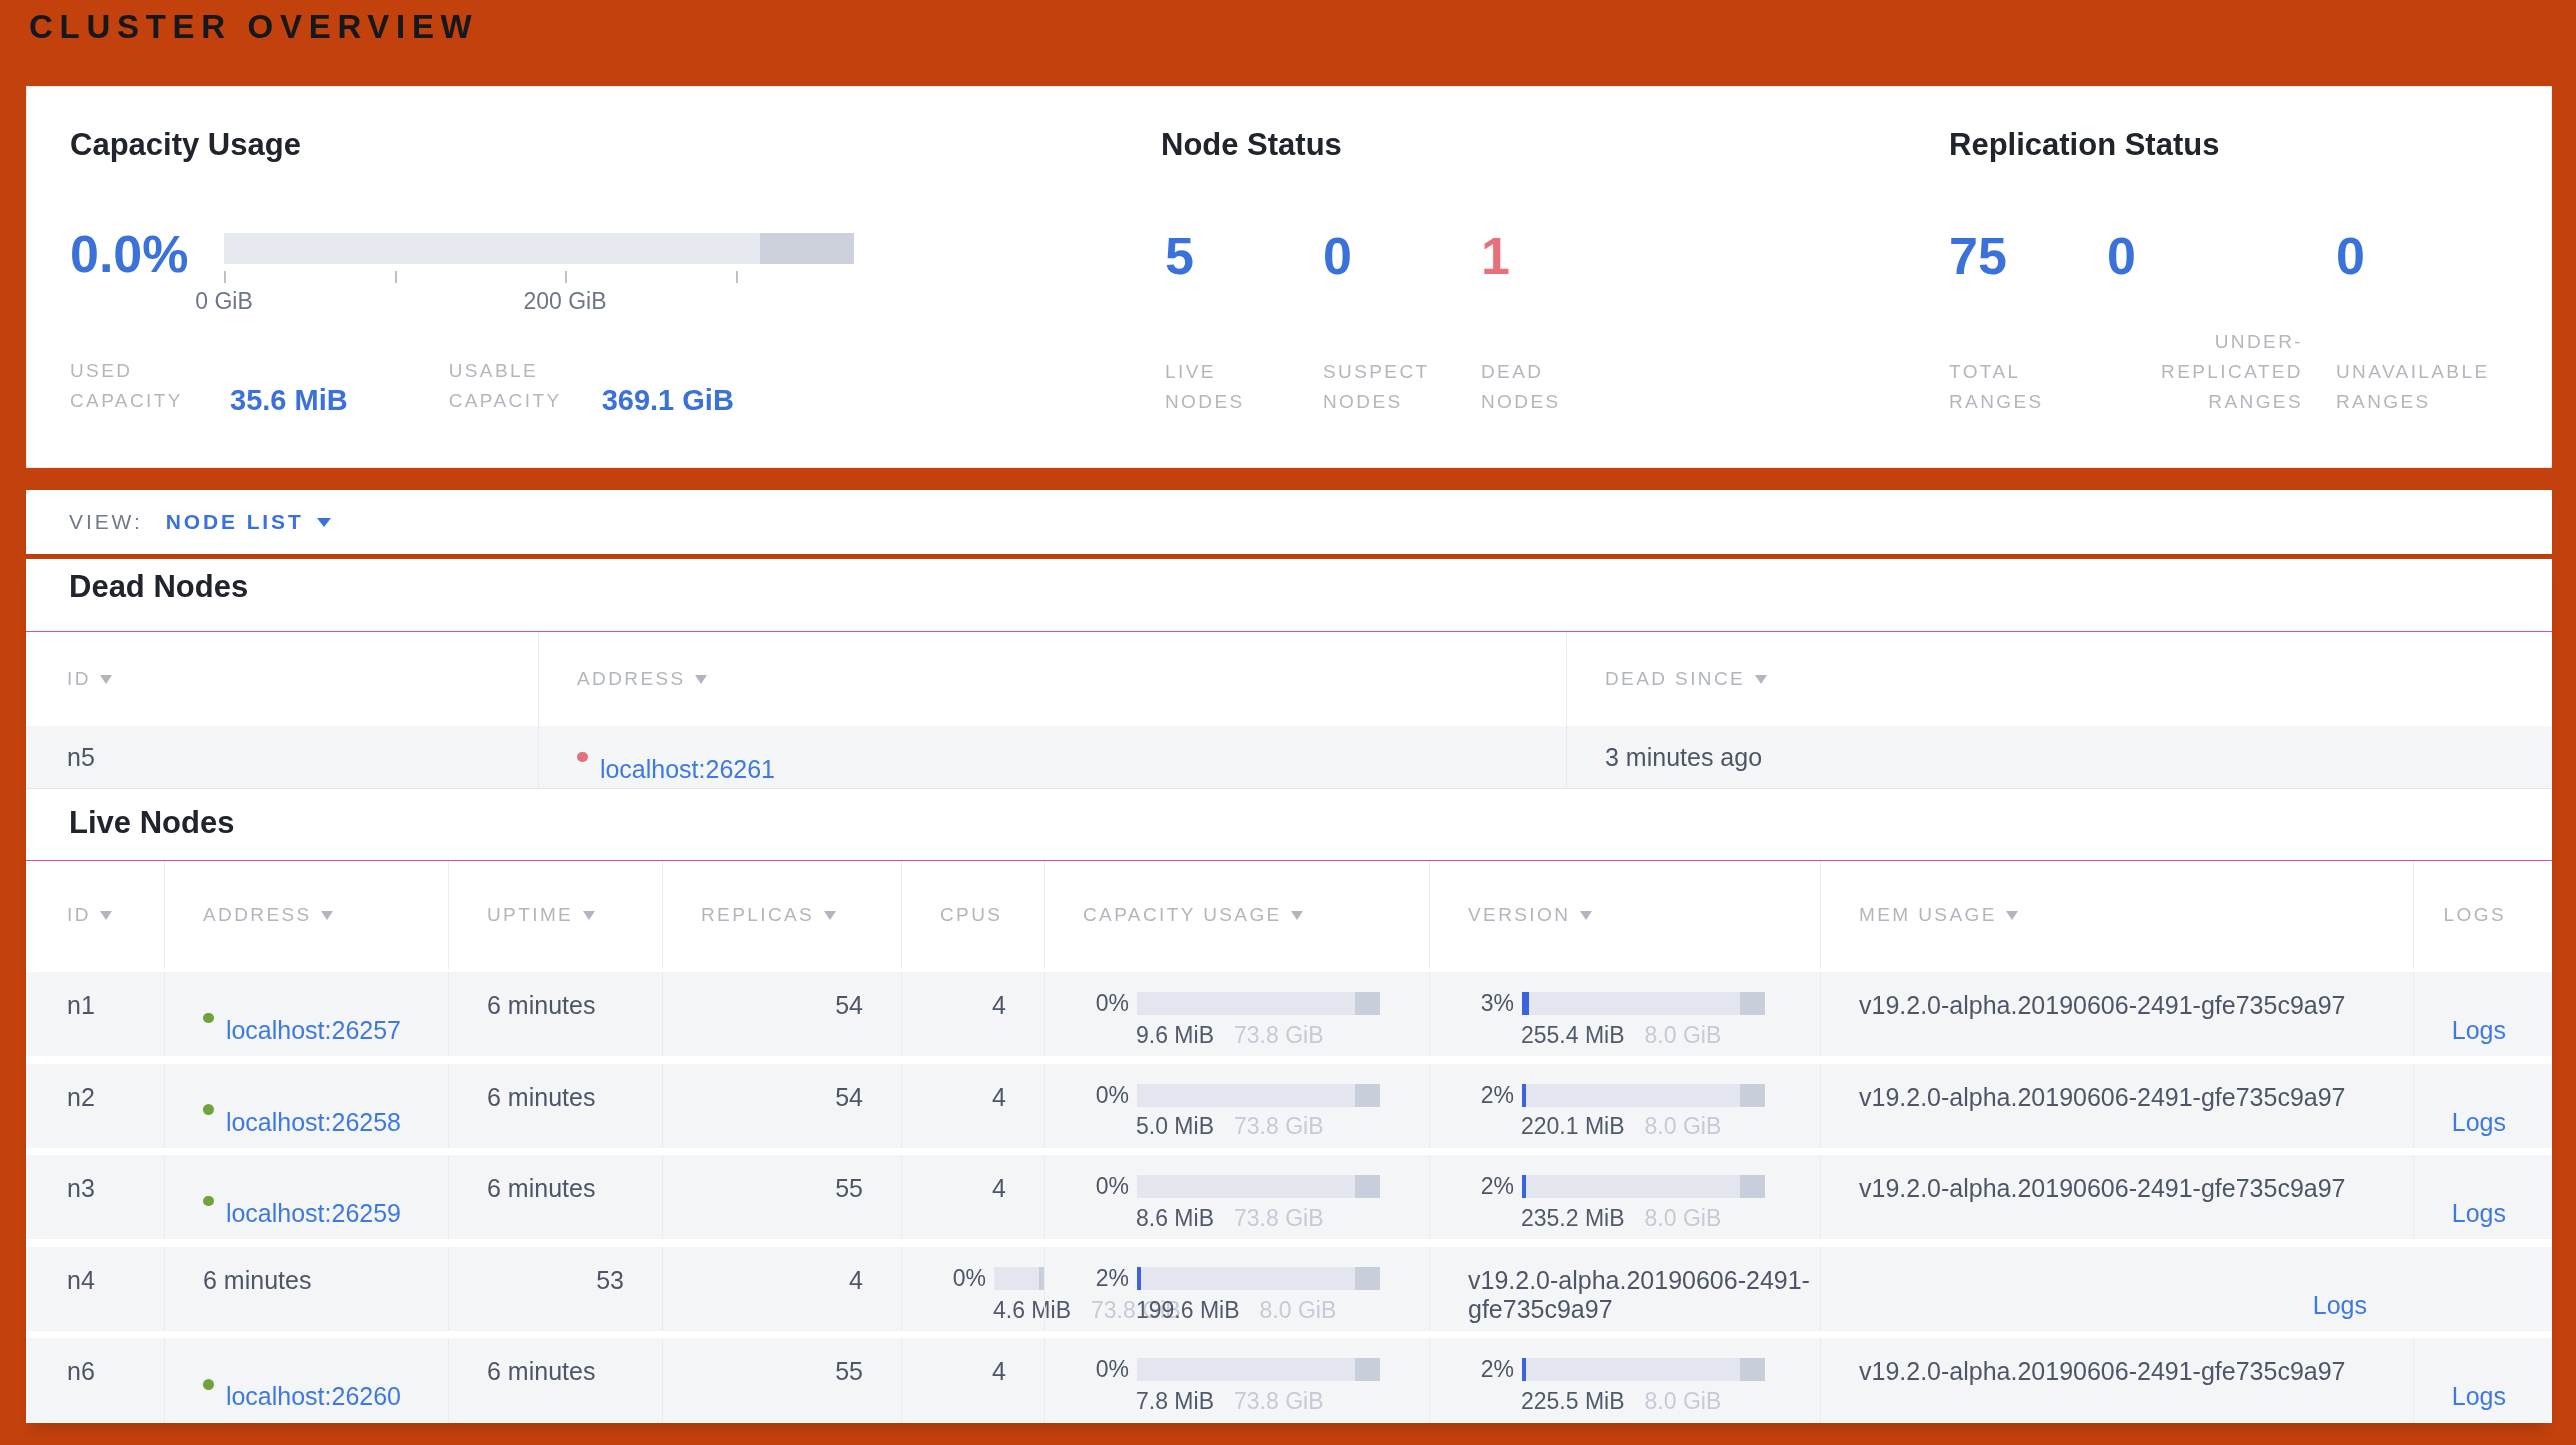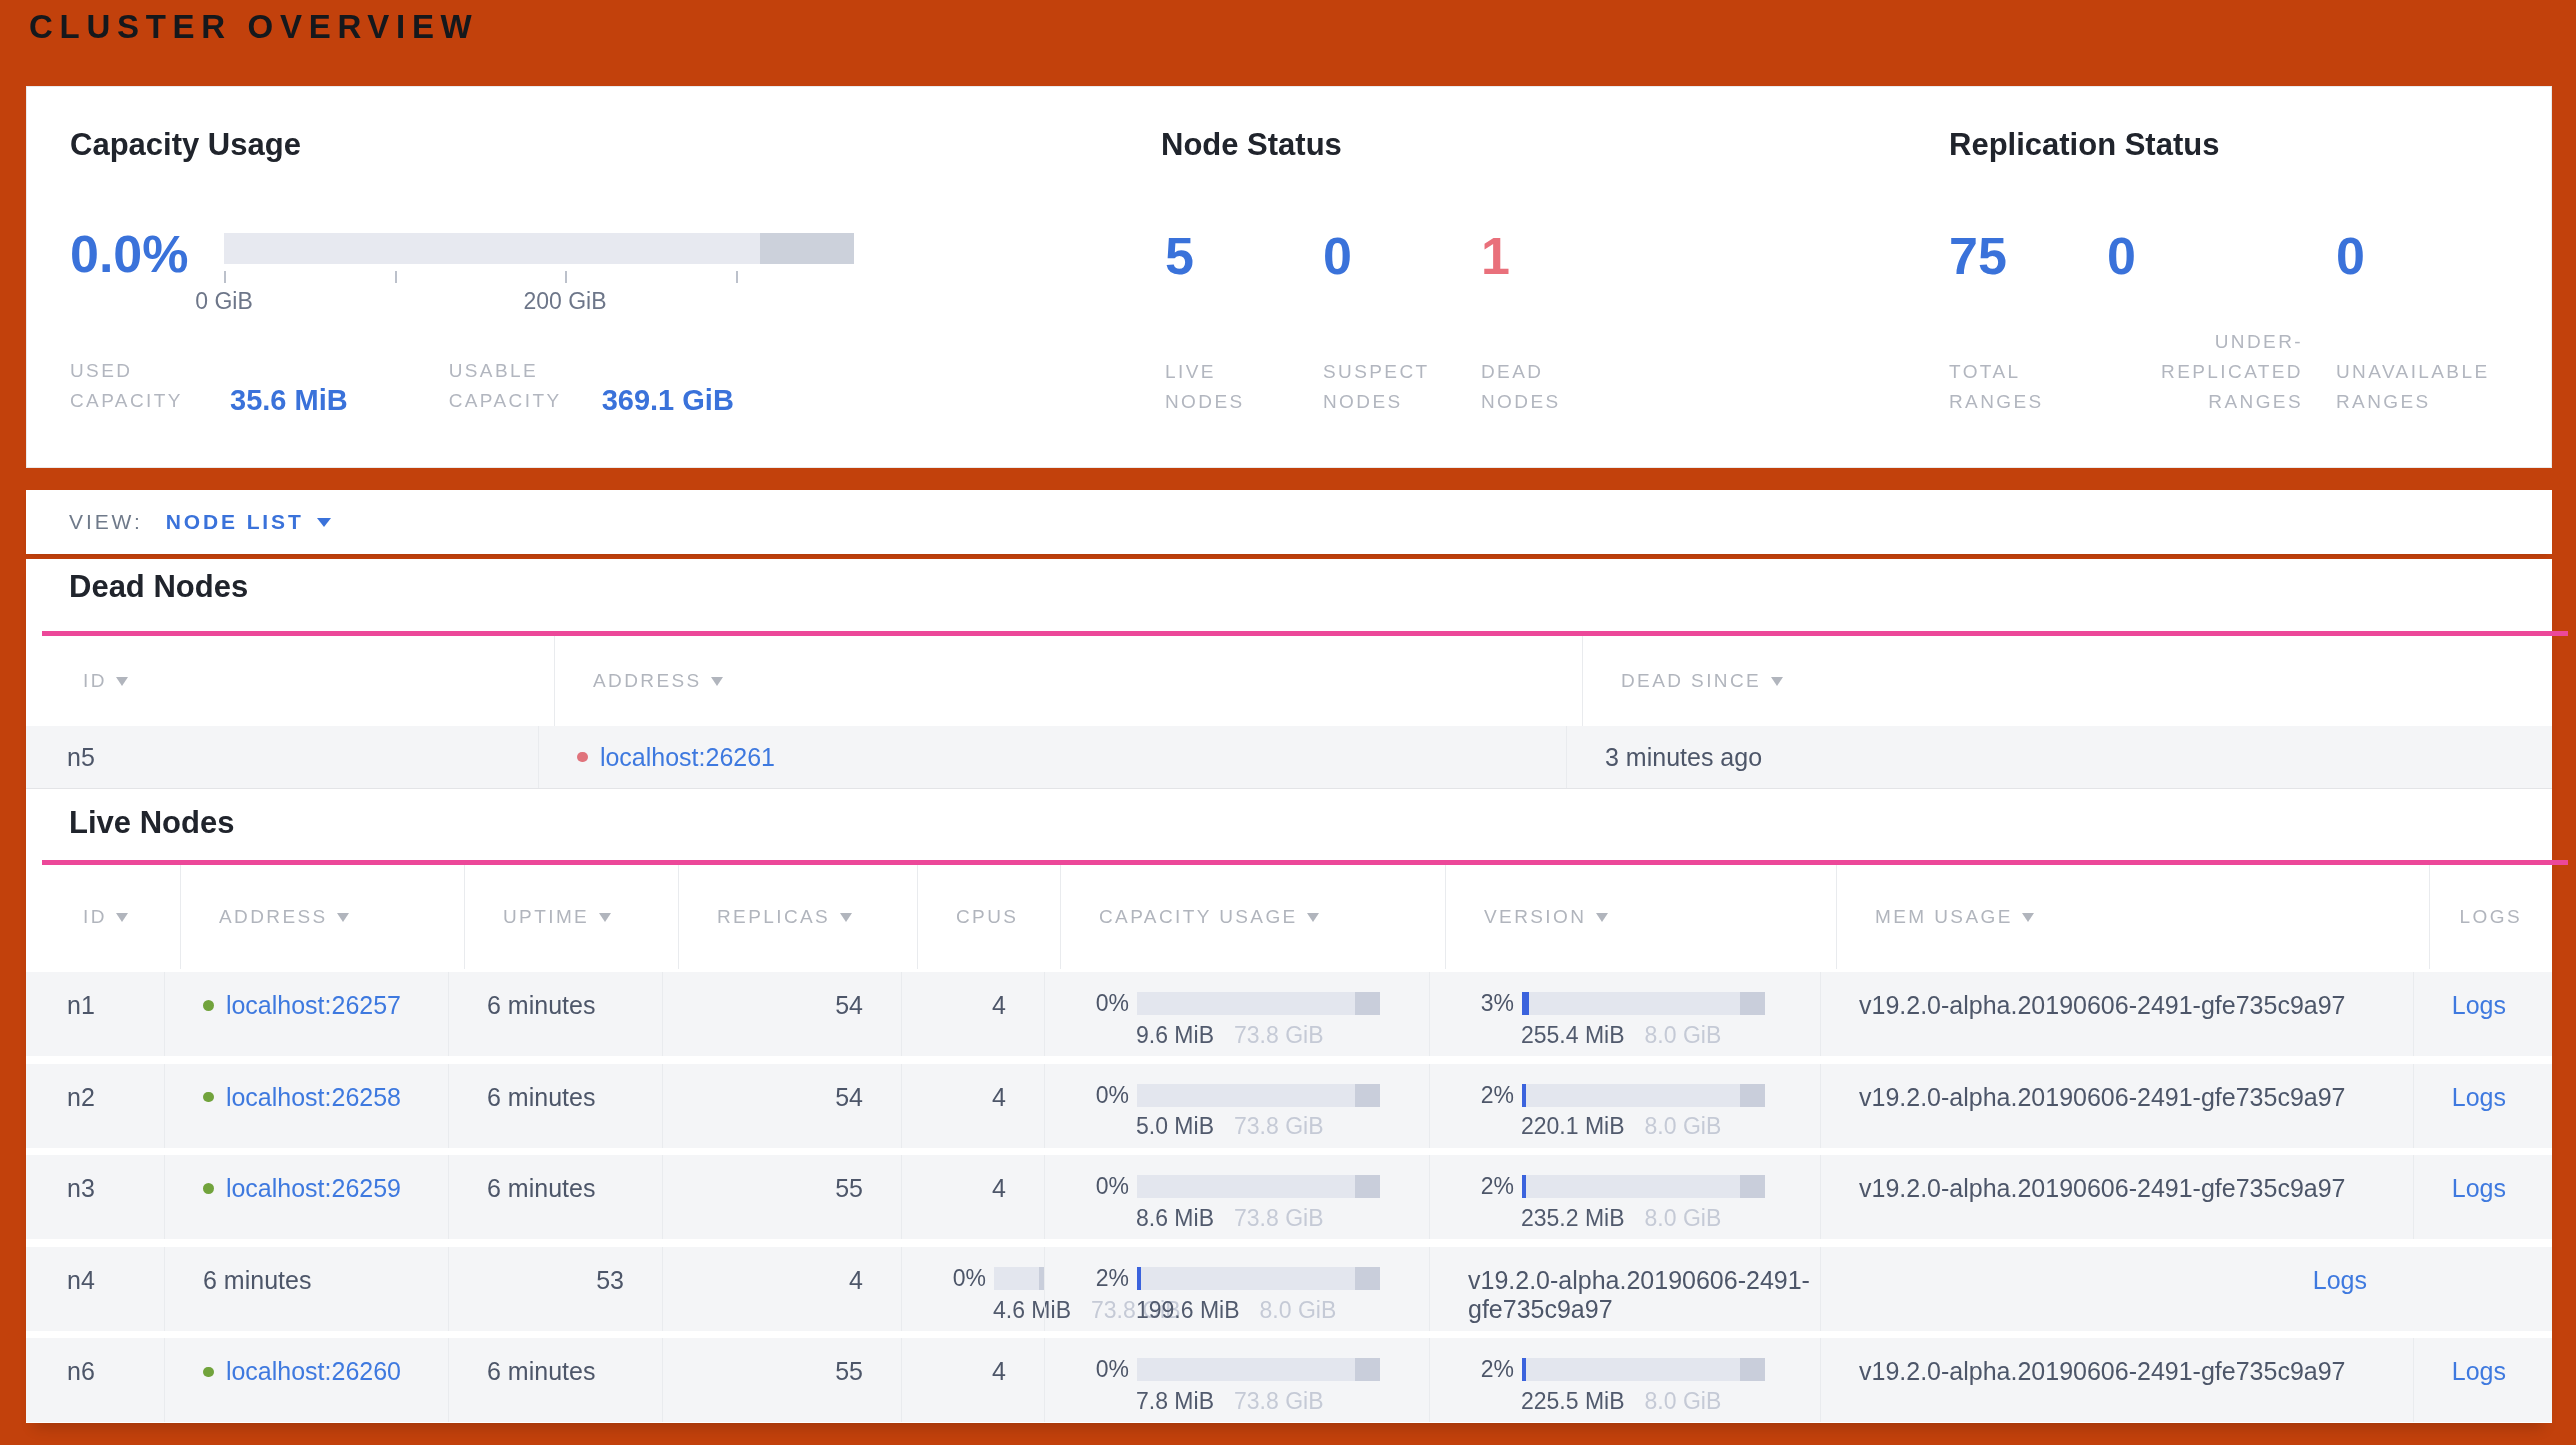--- a/index.html
+++ b/index.html
@@ -50,21 +50,21 @@
 
   
   .content-panel{position:absolute;left:26px;top:559px;width:2526px;height:864px;background:#fff;
                  box-shadow:0 11.5px 13.4px -7.6px rgba(0,0,0,0.18);}
   .table-title{position:absolute;left:43px;font-size:31px;font-weight:600;color:#20242c;}
   .tt-dead{top:9.5px;}
   .tt-live{top:246px;}
 
   .dgrid{display:grid;grid-template-columns:512px 1028px 986px;}
   .lgrid{display:grid;grid-template-columns:138px 284px 214px 239px 143px 385px 391px 593px 139px;}
-  .thead{position:absolute;left:16px;width:2526px;border-top:5px solid #ec4899;box-sizing:border-box;}
+  .thead{position:absolute;left:0;width:2526px;border-top:1px solid #ec4899;box-sizing:border-box;}
   .th-dead{top:72px;height:95px;}
   .th-live{top:301px;height:109px;}
   .hcell{display:flex;align-items:center;padding-left:38px;box-sizing:border-box;
          font-size:19px;letter-spacing:2.4px;color:#b1b5bd;}
   .hcell:first-child{padding-left:41px;}
   .hcell.right{justify-content:flex-end;padding-right:46px;padding-left:0;}
   .dgrid>.hcell+.hcell,.lgrid>.hcell+.hcell,
   .dgrid>.cell+.cell,.lgrid>.cell+.cell{border-left:1px solid #e9ebee;}
   .sort-arrow{width:0;height:0;border-left:6.7px solid transparent;border-right:6.7px solid transparent;
               border-top:9.5px solid #b1b5bd;margin-left:9.5px;}
@@ -79,21 +79,21 @@
   .lrow{height:84px;background:#f4f5f7;}
   .lrow .cell{box-sizing:border-box;padding-left:38px;padding-top:19px;
               font-size:25px;color:#4d5669;display:flex;align-items:flex-start;}
   .lrow .cell:first-child{padding-left:41px;}
   .lrow .cell.num{justify-content:flex-end;padding-right:38px;padding-left:0;}
   .lrow .cell.right{justify-content:flex-end;padding-right:46px;padding-left:0;}
   .line{display:inline-flex;align-items:center;line-height:29px;}
   .dot{width:10.5px;height:10.5px;border-radius:5.7px;margin-right:12.4px;flex:none;}
   .dot.green{background:#71a33c;}
   .dot.red{background:#e0737c;}
-  a.link{color:#3e79df;text-decoration:none;cursor:pointer;}
+  a.link{color:#3e79df;text-decoration:none;cursor:pointer;margin-top:25px;}
 
   .bar-cell{display:block !important;padding-top:17px !important;padding-left:34px !important;}
   .bar-line{display:flex;align-items:center;height:29px;}
   .pct{width:50px;text-align:right;margin-right:7.6px;font-size:23px;color:#4d5669;flex:none;}
   .track{position:relative;width:243px;height:23px;background:#e3e6ee;}
   .track .fill{position:absolute;left:0;top:0;bottom:0;background:#3b63dd;}
   .track .endseg{position:absolute;right:0;top:0;bottom:0;width:10%;background:#c9cedb;}
   .bar-vals{display:flex;justify-content:flex-start;width:243px;margin-left:57px;margin-top:3.8px;
             font-size:23px;line-height:27px;}
   .bar-vals .used{color:#515a6d;}

